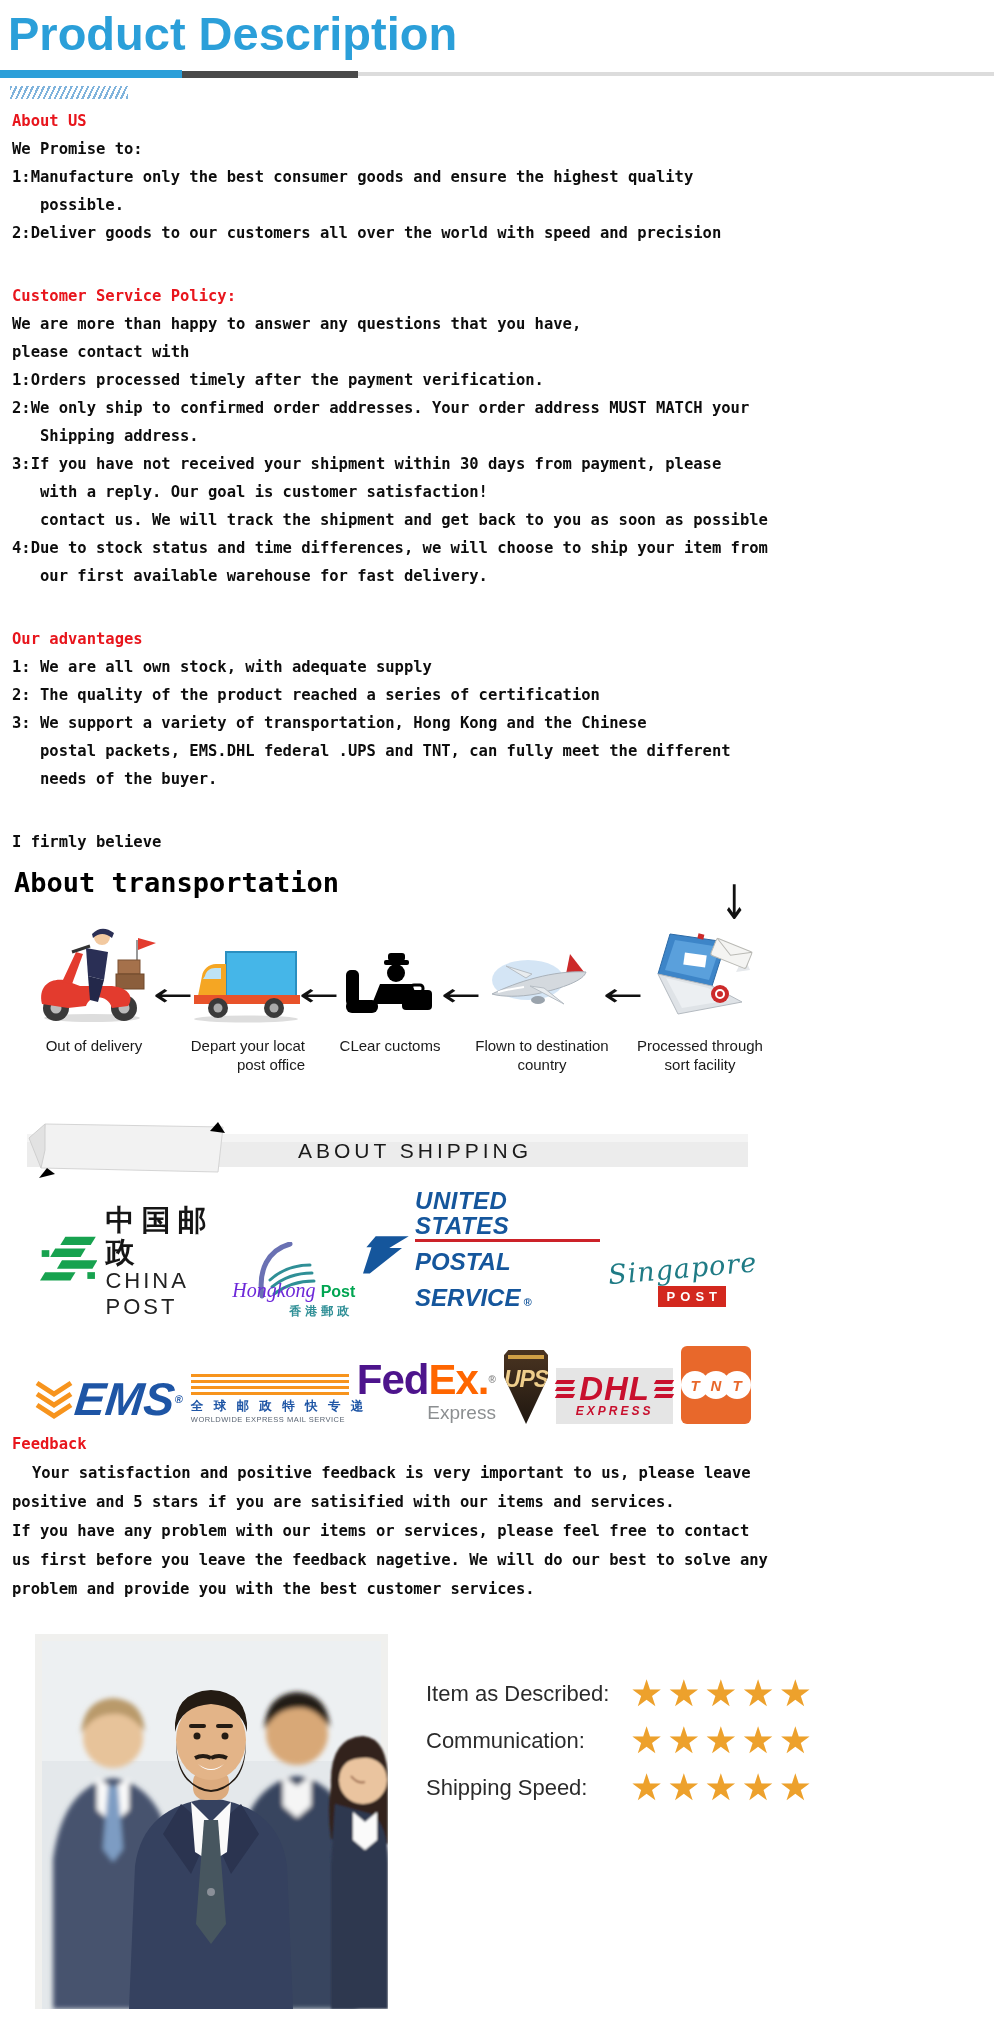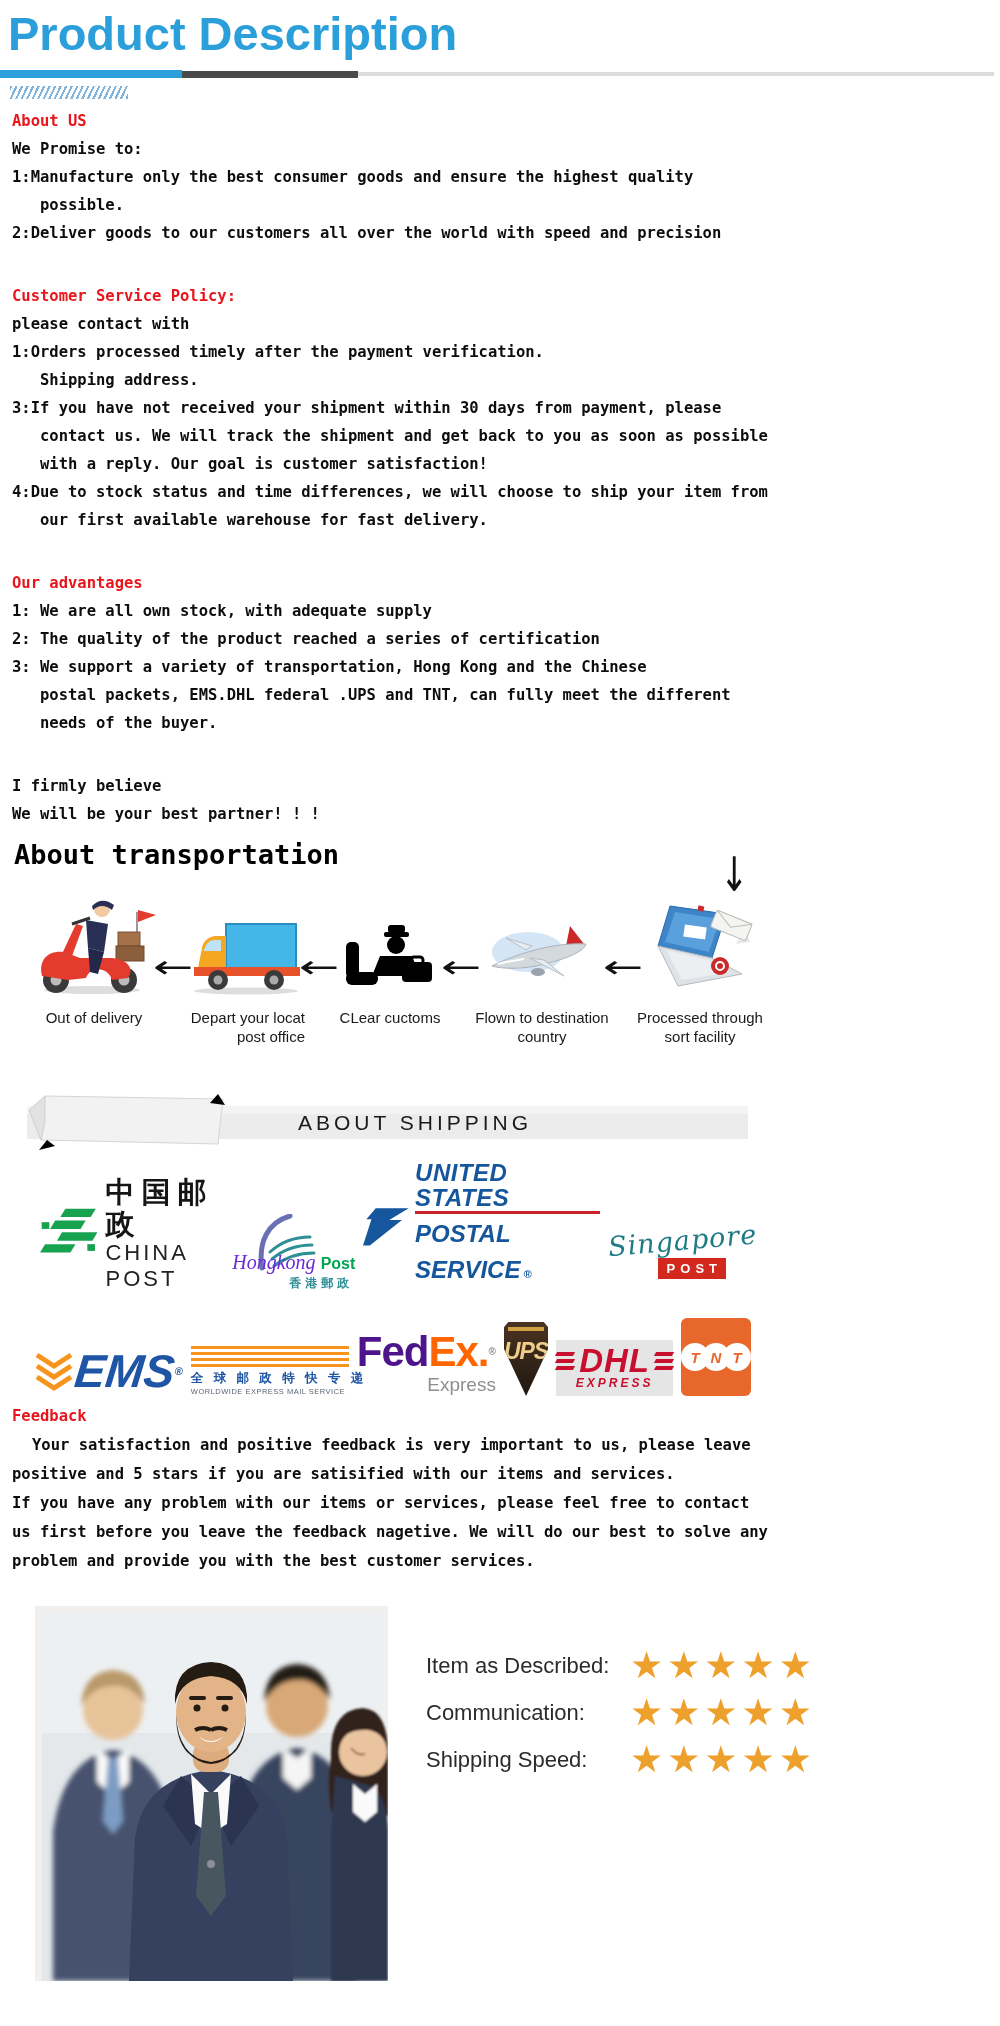--- a/index.html
+++ b/index.html
@@ -140,42 +140,43 @@
     <section>
       <div class="red-heading">About US</div>
       <div class="tline">We Promise to:</div>
       <div class="tline">1:Manufacture only the best consumer goods and ensure the highest quality</div>
       <div class="tline">   possible.</div>
       <div class="tline">2:Deliver goods to our customers all over the world with speed and precision</div>
     </section>
     <div class="gap"></div>
     <section>
       <div class="red-heading">Customer Service Policy:</div>
+      <div class="tline">We are more than happy to answer any questions that you have,</div>
       <div class="tline">please contact with</div>
       <div class="tline">1:Orders processed timely after the payment verification.</div>
+      <div class="tline">2:We only ship to confirmed order addresses. Your order address MUST MATCH your</div>
       <div class="tline">   Shipping address.</div>
       <div class="tline">3:If you have not received your shipment within 30 days from payment, please</div>
+      <div class="tline">   with a reply. Our goal is customer satisfaction!</div>
       <div class="tline">   contact us. We will track the shipment and get back to you as soon as possible</div>
-      <div class="tline">   with a reply. Our goal is customer satisfaction!</div>
       <div class="tline">4:Due to stock status and time differences, we will choose to ship your item from</div>
       <div class="tline">   our first available warehouse for fast delivery.</div>
     </section>
     <div class="gap"></div>
     <section>
       <div class="red-heading">Our advantages</div>
       <div class="tline">1: We are all own stock, with adequate supply</div>
       <div class="tline">2: The quality of the product reached a series of certification</div>
       <div class="tline">3: We support a variety of transportation, Hong Kong and the Chinese</div>
       <div class="tline">   postal packets, EMS.DHL federal .UPS and TNT, can fully meet the different</div>
       <div class="tline">   needs of the buyer.</div>
     </section>
     <div class="gap"></div>
     <section>
       <div class="tline">I firmly believe</div>
-      <div class="tline">We will be your best partner! ! !</div>
     </section>
   </div>
 
   <h2 class="transport-heading">About transportation</h2>
   <div class="steps-row">
     <div class="down-arrow">↓</div>
 
     <div class="step s1">
       <div class="icon-box">
         <svg width="124" height="106" viewBox="0 0 124 106">

